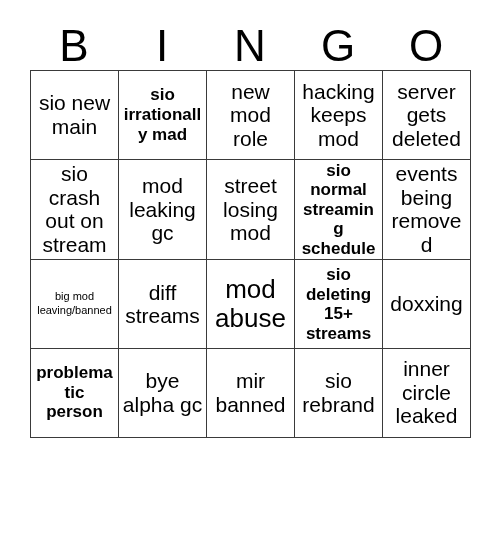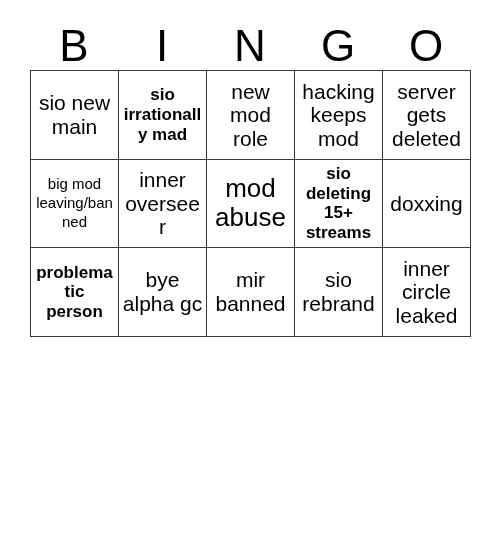--- a/index.html
+++ b/index.html
@@ -62,21 +62,21 @@
     display: block;
     font-size: 21px;
     line-height: 1.12;
     color: #000000;
     word-wrap: break-word;
   }
   
   .cell-text.size-lg  { font-size: 26px; line-height: 1.12; }
   .cell-text.size-md  { font-size: 21px; line-height: 1.12; }
   .cell-text.size-sm  { font-size: 17px; line-height: 1.15; font-weight: bold; }
-  .cell-text.size-xs  { font-size: 15px; line-height: 1.25; }
+  .cell-text.size-xs  { font-size: 11px; line-height: 1.25; }
 </style>
 </head>
 <body>
 
 <div class="bingo-card">
 
   <div class="header-row">
     <div class="header-letter">B</div>
     <div class="header-letter">I</div>
     <div class="header-letter">N</div>
@@ -98,24 +98,41 @@
           </td>
         <td>
             <span class="cell-text size-md">hacking keeps mod</span>
           </td>
         <td>
             <span class="cell-text size-md">server gets deleted</span>
           </td>
       </tr>
       <tr>
         <td>
+            <span class="cell-text size-md">sio crash out on stream</span>
+          </td>
+        <td>
+            <span class="cell-text size-md">mod leaking gc</span>
+          </td>
+        <td>
+            <span class="cell-text size-md">street losing mod</span>
+          </td>
+        <td>
+            <span class="cell-text size-sm">sio normal streaming schedule</span>
+          </td>
+        <td>
+            <span class="cell-text size-md">events being removed</span>
+          </td>
+      </tr>
+      <tr>
+        <td>
             <span class="cell-text size-xs">big mod leaving/banned</span>
           </td>
         <td>
-            <span class="cell-text size-md">inner overseer</span>
+            <span class="cell-text size-md">diff streams</span>
           </td>
         <td>
             <span class="cell-text size-lg">mod abuse</span>
           </td>
         <td>
             <span class="cell-text size-sm">sio deleting 15+ streams</span>
           </td>
         <td>
             <span class="cell-text size-md">doxxing</span>
           </td>

